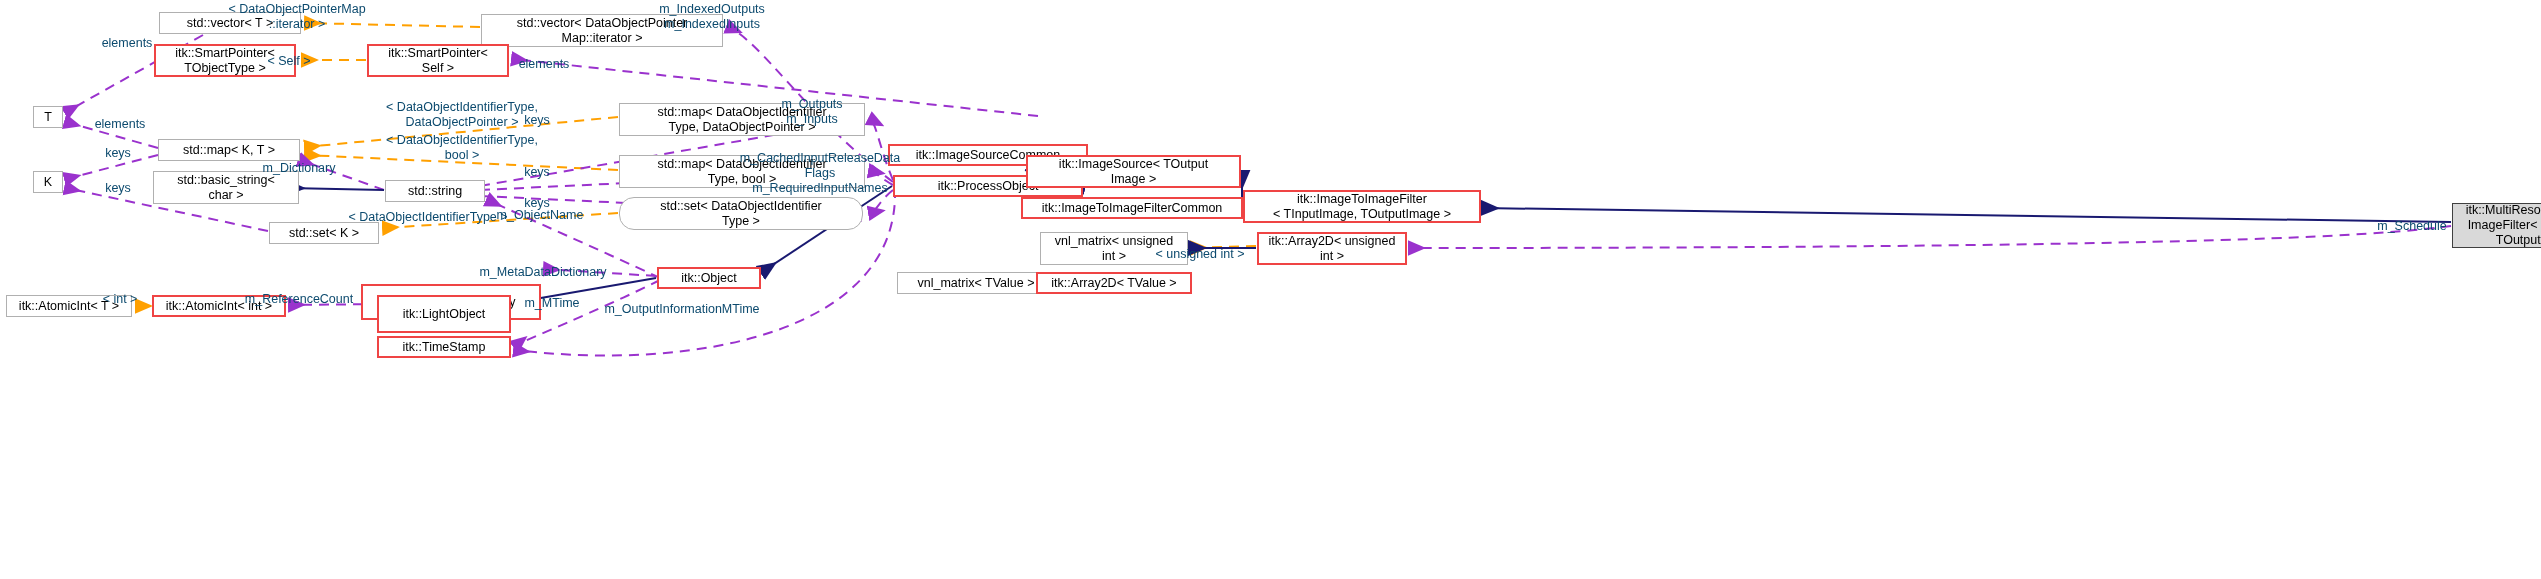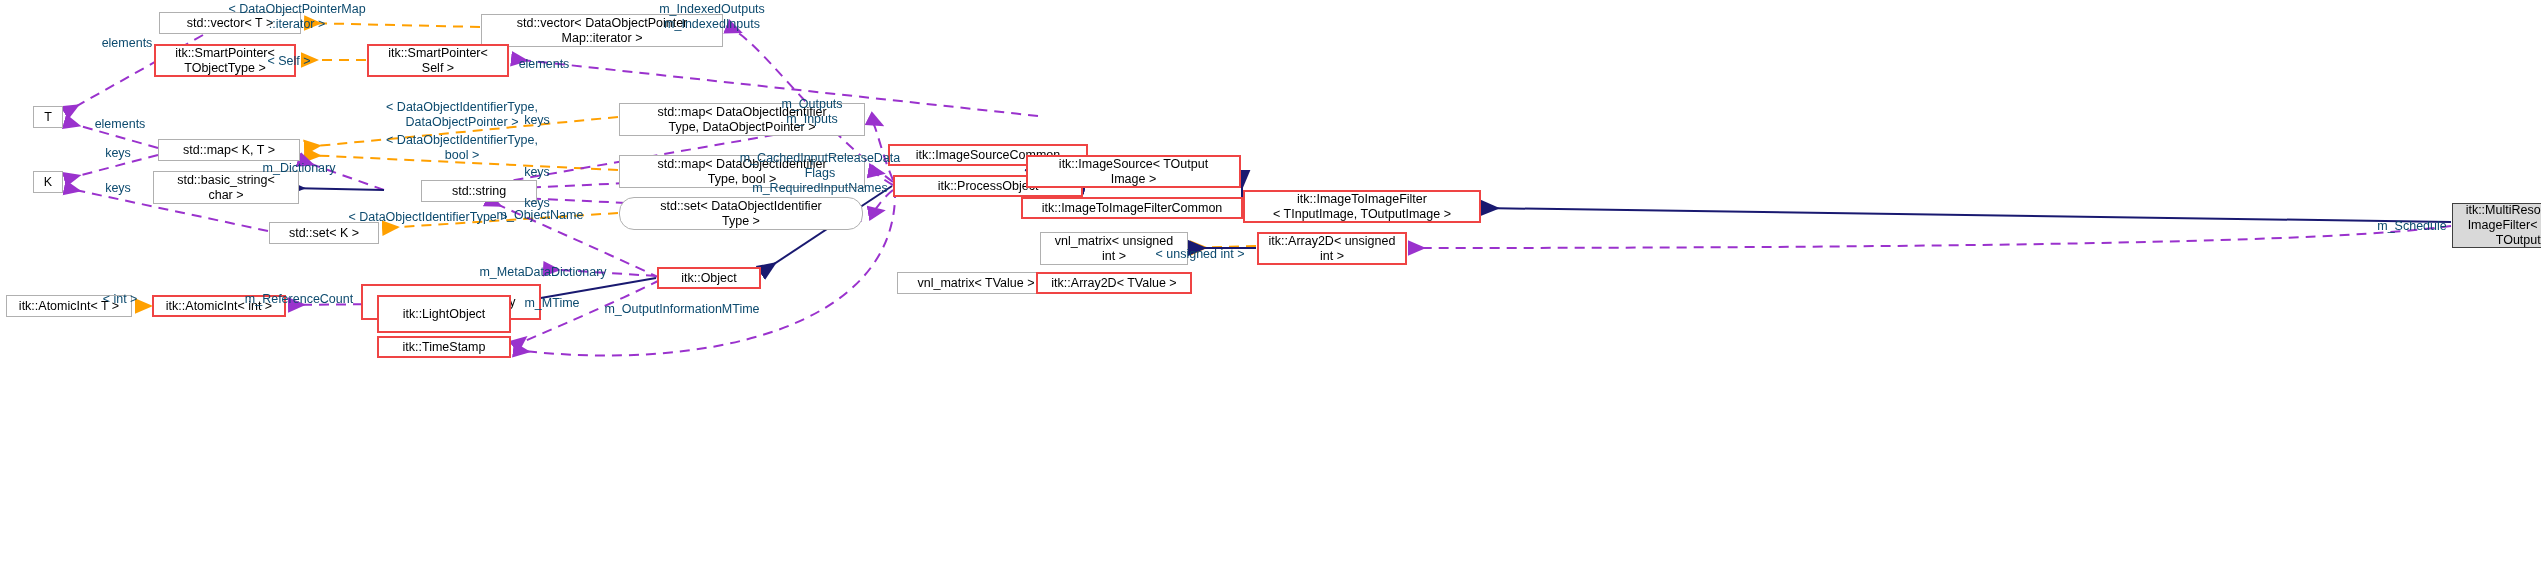--- a/index.html
+++ b/index.html
@@ -94,21 +94,21 @@
 Self &gt;</div>
       <div class="node" style="left: 33px; top: 106px; width: 30px; height: 22px;">T</div>
       <div class="node" style="left: 158px; top: 139px; width: 142px; height: 22px;">std::map&lt; K, T &gt;</div>
       <div class="node" style="left: 619px; top: 103px; width: 246px; height: 33px;">std::map&lt; DataObjectIdentifier
 Type, DataObjectPointer &gt;</div>
       <div class="node" style="left: 33px; top: 171px; width: 30px; height: 22px;">K</div>
       <div class="node" style="left: 153px; top: 171px; width: 146px; height: 33px;">std::basic_string&lt;
 char &gt;</div>
       <div class="node" style="left: 619px; top: 155px; width: 246px; height: 33px;">std::map&lt; DataObjectIdentifier
 Type, bool &gt;</div>
-      <div class="node" style="left: 385px; top: 180px; width: 116px; height: 22px; margin-left: 36px;">std::string</div>
+      <div class="node" style="left: 385px; top: 180px; width: 100px; height: 22px;">std::string</div>
       <div class="node" style="left: 619px; top: 197px; width: 244px; height: 33px; border-radius: 15px;">std::set&lt; DataObjectIdentifier
 Type &gt;</div>
       <div class="node" style="left: 269px; top: 222px; width: 110px; height: 22px;">std::set&lt; K &gt;</div>
       <div class="node dark" style="left: 888px; top: 144px; width: 200px; height: 22px;">itk::ImageSourceCommon</div>
       <div class="node dark" style="left: 893px; top: 175px; width: 190px; height: 22px;">itk::ProcessObject</div>
       <div class="node dark" style="left: 1026px; top: 155px; width: 215px; height: 33px;">itk::ImageSource&lt; TOutput
 Image &gt;</div>
       <div class="node dark" style="left: 1021px; top: 197px; width: 222px; height: 22px;">itk::ImageToImageFilterCommon</div>
       <div class="node dark" style="left: 1243px; top: 190px; width: 238px; height: 33px;">itk::ImageToImageFilter
 &lt; TInputImage, TOutputImage &gt;</div>

